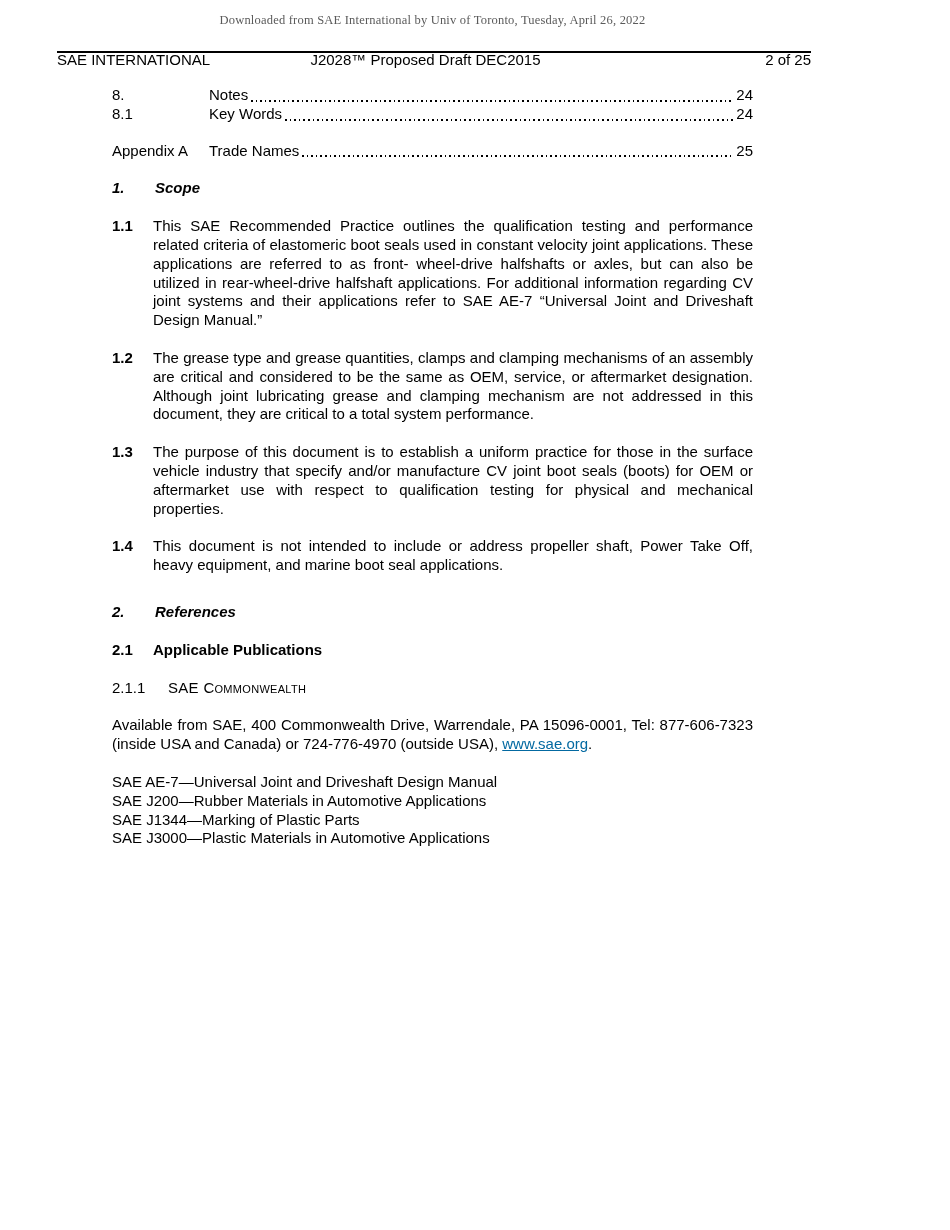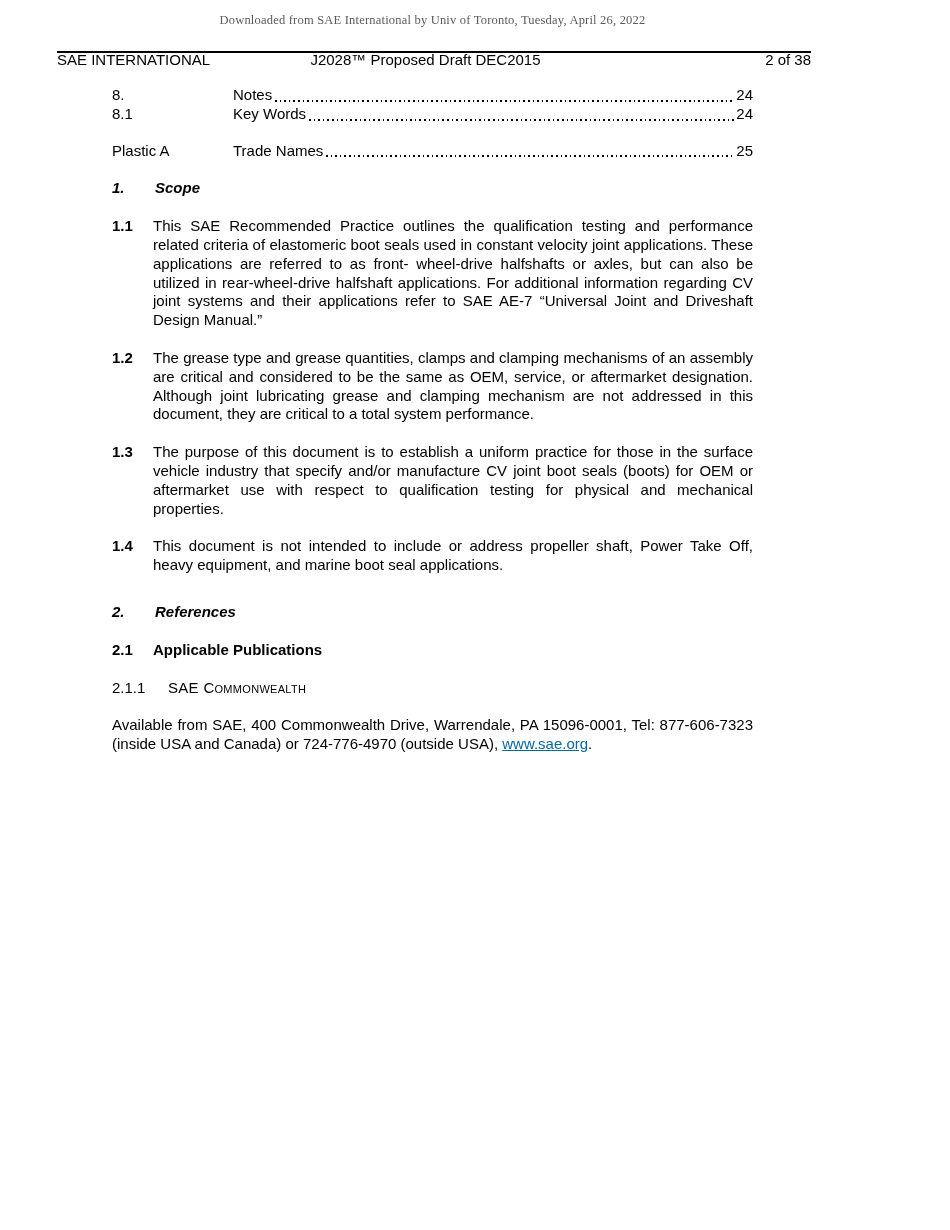--- a/index.html
+++ b/index.html
@@ -49,21 +49,21 @@
     margin: 0 112px;
     font-size: 15px;
     line-height: 18.8px;
   }
 
   
   .toc { margin-top: 33px; }
   .toc-row { display: flex; align-items: baseline; }
   .toc-row.gap-before { margin-top: 18px; }
   .toc-num { width: 97px; flex: 0 0 97px; }
-  .toc-label { white-space: nowrap; margin-left: 24px; }
+  .toc-label { white-space: nowrap; }
   .toc-leader {
     flex: 1 1 auto;
     align-self: flex-end;
     height: 2px;
     margin: 0 2px 3px 3px;
     background-image: repeating-linear-gradient(to right, #000 0px, #000 1.7px, transparent 1.7px, transparent 4.6px);
   }
   .toc-page { flex: 0 0 auto; }
 
   
@@ -93,41 +93,41 @@
 </head>
 <body>
 
 <div class="page">
 
   <div class="watermark">Downloaded from SAE International by Univ of Toronto, Tuesday, April 26, 2022</div>
 
   <div class="page-header">
     <span class="header-center">J2028™ Proposed Draft DEC2015</span>
     <span class="header-left">SAE INTERNATIONAL</span>
-    <span class="header-right">2 of 38</span>
+    <span class="header-right">2 of 25</span>
   </div>
   <div class="header-rule"></div>
 
   <div class="content">
 
     <div class="toc">
       <div class="toc-row">
         <span class="toc-num">8.</span>
         <span class="toc-label">Notes</span>
         <span class="toc-leader"></span>
         <span class="toc-page">24</span>
       </div>
       <div class="toc-row">
         <span class="toc-num">8.1</span>
         <span class="toc-label">Key Words</span>
         <span class="toc-leader"></span>
         <span class="toc-page">24</span>
       </div>
       <div class="toc-row gap-before">
-        <span class="toc-num">Plastic A</span>
+        <span class="toc-num">Appendix A</span>
         <span class="toc-label">Trade Names</span>
         <span class="toc-leader"></span>
         <span class="toc-page">25</span>
       </div>
     </div>
 
     <div class="heading italic">
       <span class="h-num">1.</span>
       <span>Scope</span>
     </div>
@@ -165,15 +165,21 @@
 
     <div class="heading plain">
       <span class="h-num">2.1.1</span>
       <span class="smallcaps">SAE Commonwealth</span>
     </div>
 
     <div class="body-para">
       <span>Available from SAE, 400 Commonwealth Drive, Warrendale, PA 15096-0001, Tel: 877-606-7323 (inside USA and Canada) or 724-776-4970 (outside USA), </span><a href="#" class="doc-link">www.sae.org</a><span>.</span>
     </div>
 
+    <div class="pub-list">
+      <div class="pub-line">SAE AE-7—Universal Joint and Driveshaft Design Manual</div>
+      <div class="pub-line">SAE J200—Rubber Materials in Automotive Applications</div>
+      <div class="pub-line">SAE J1344—Marking of Plastic Parts</div>
+      <div class="pub-line">SAE J3000—Plastic Materials in Automotive Applications</div>
+    </div>
 
   </div>
 </div>
 
 </body></html>

